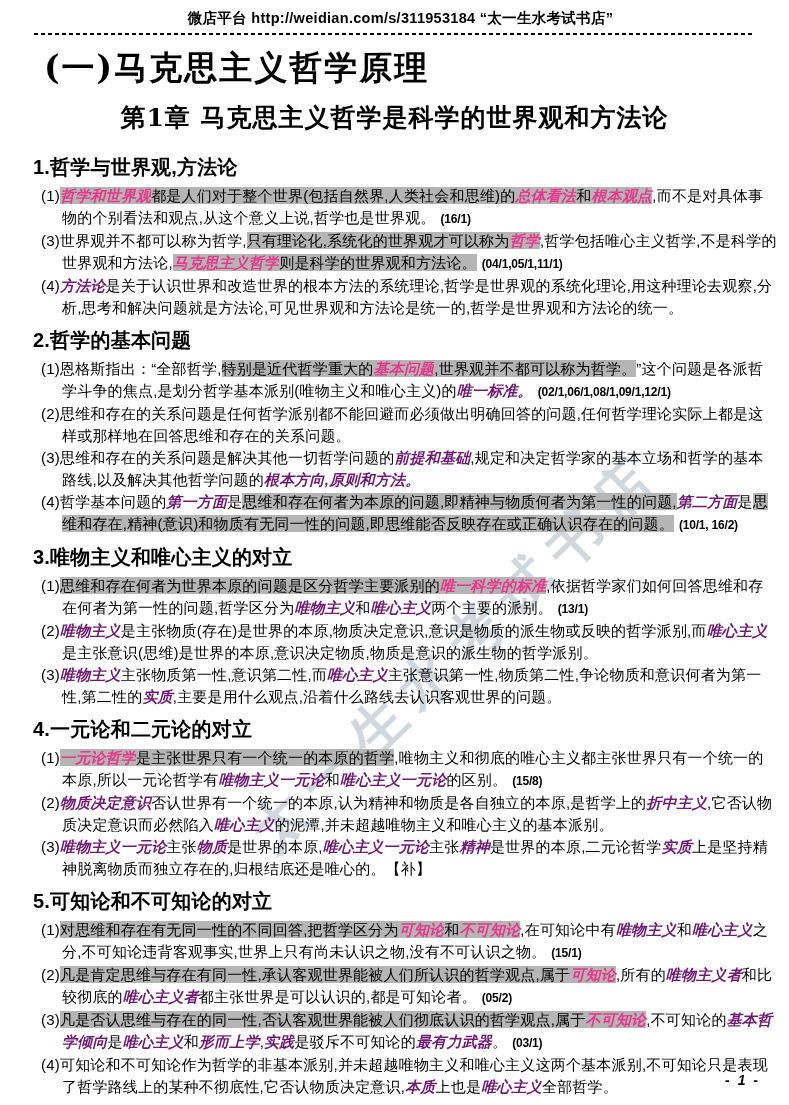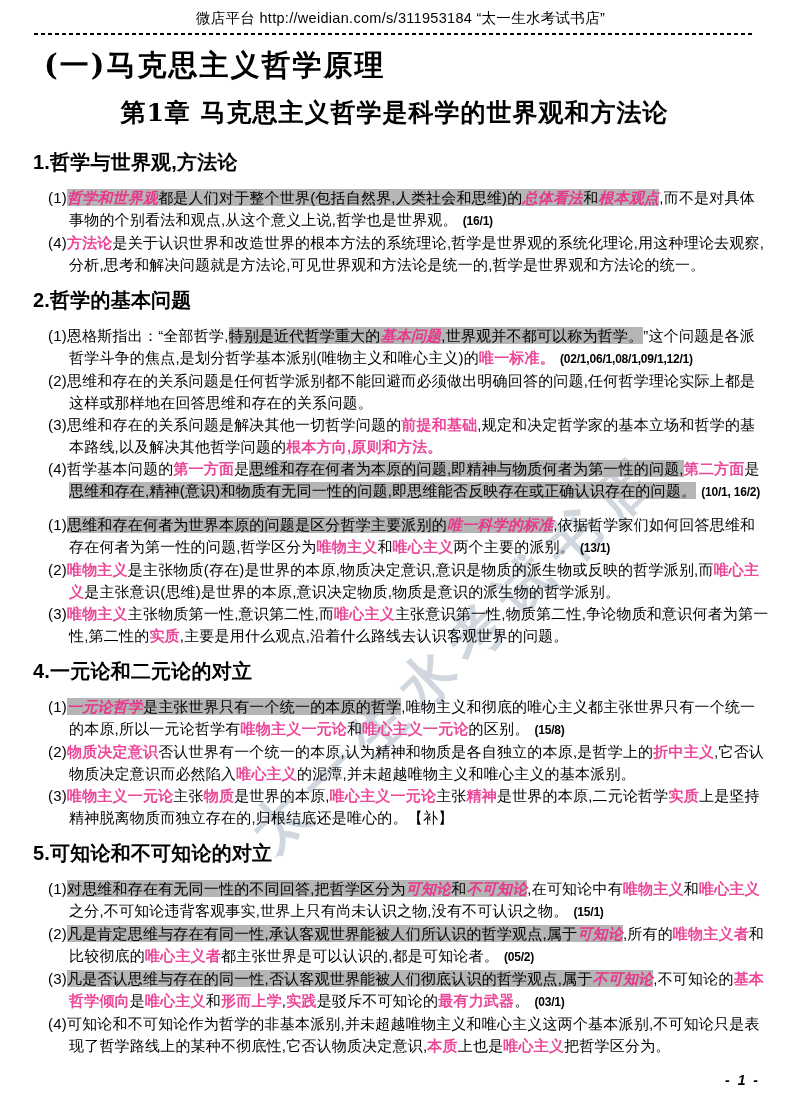--- a/index.html
+++ b/index.html
@@ -3,37 +3,37 @@
 <meta charset="utf-8">
 <style>
   html,body{margin:0;padding:0;background:#e8e8e8;}
   .page{
     position:relative;width:789px;height:1105px;background:#ffffff;
     margin:0 auto;overflow:hidden;color:#000;
     font-family:"Liberation Sans","DejaVu Sans",sans-serif;
   }
   .content{position:relative;z-index:2;}
   
-  .hdr{padding-top:9px;text-align:center;font-size:14.5px;font-weight:400;letter-spacing:.3px;padding-left:12px;}
+  .hdr{padding-top:9px;text-align:center;font-size:14.5px;font-weight:700;letter-spacing:.3px;padding-left:12px;}
   .rule{height:2px;margin:5px 34px 0 34px;
     background:repeating-linear-gradient(90deg,#000 0 4px,transparent 4px 7px);}
   
   .part-title{font-family:"DejaVu Serif","Liberation Serif",serif;
-    font-size:29px;font-weight:600;margin:11px 0 4px 44px;letter-spacing:2px;}
+    font-size:33px;font-weight:600;margin:11px 0 4px 44px;letter-spacing:2px;}
   .chapter-title{font-family:"DejaVu Serif","Liberation Serif",serif;
     font-size:25px;font-weight:700;text-align:center;margin:10px 0 20px 0;letter-spacing:1px;}
   
   .sec-title{font-size:20px;font-weight:700;margin:8px 0 2px 33px;letter-spacing:.2px;}
-  .sec-items{margin:11px;}
+  .sec-items{margin:4px;}
   .item{margin:0 8px 0 37px;padding-left:21px;text-indent:-21px;
     font-size:15px;line-height:22px;letter-spacing:.2px;}
   .num{font-weight:400;}
   
   .seg-n{color:#000;}
-  .seg-p{color:#ec4899;font-weight:700;}
+  .seg-p{color:#701a75;font-weight:700;font-style:italic;}
   .seg-h{background:#b5b5b5;}
   .seg-hp{background:#b5b5b5;color:#e9358b;font-weight:700;font-style:italic;}
   .seg-r{font-weight:700;font-size:12px;letter-spacing:-.2px;margin-left:5px;white-space:nowrap;}
   
   .watermark{
     position:absolute;z-index:1;left:235px;top:815px;
     transform:rotate(-44deg);transform-origin:0 0;
     font-size:55px;letter-spacing:13px;white-space:nowrap;
     color:rgba(170,183,196,.55);font-weight:700;pointer-events:none;
     font-family:"DejaVu Serif","Liberation Serif",serif;
@@ -57,39 +57,41 @@
     <h1 class="part-title">(一)马克思主义哲学原理</h1>
     <h2 class="chapter-title">第1章 马克思主义哲学是科学的世界观和方法论</h2>
 
     <main id="sections">
   <section class="sec">
     <h3 class="sec-title">1.哲学与世界观,方法论</h3>
     <div class="sec-items">
   <p class="item"><span class="num">(1)</span><span class="segs"><span class="seg-hp">哲学和世界观</span><span class="seg-h">都是人们对于整个世界(包括自然界,人类社会和思维)的</span><span class="seg-hp">总体看法</span><span class="seg-h">和</span><span class="seg-hp">根本观点</span><span class="seg-n">,而不是对具体事物的个别看法和观点,从这个意义上说,哲学也是世界观。</span><span class="seg-r">(16/1)</span></span></p>
 
 
+  <p class="item"><span class="num">(3)</span><span class="segs"><span class="seg-n">世界观并不都可以称为哲学,</span><span class="seg-h">只有理论化,系统化的世界观才可以称为</span><span class="seg-hp">哲学</span><span class="seg-n">,哲学包括唯心主义哲学,不是科学的世界观和方法论,</span><span class="seg-hp">马克思主义哲学</span><span class="seg-h">则是科学的世界观和方法论。</span><span class="seg-r">(04/1,05/1,11/1)</span></span></p>
 
   <p class="item"><span class="num">(4)</span><span class="segs"><span class="seg-p">方法论</span><span class="seg-n">是关于认识世界和改造世界的根本方法的系统理论,哲学是世界观的系统化理论,用这种理论去观察,分析,思考和解决问题就是方法论,可见世界观和方法论是统一的,哲学是世界观和方法论的统一。</span></span></p>
 </div>
   </section>
 
   <section class="sec">
     <h3 class="sec-title">2.哲学的基本问题</h3>
     <div class="sec-items">
   <p class="item"><span class="num">(1)</span><span class="segs"><span class="seg-n">恩格斯指出：“全部哲学,</span><span class="seg-h">特别是近代哲学重大的</span><span class="seg-hp">基本问题</span><span class="seg-h">,世界观并不都可以称为哲学。</span><span class="seg-n">”这个问题是各派哲学斗争的焦点,是划分哲学基本派别(唯物主义和唯心主义)的</span><span class="seg-p">唯一标准。</span><span class="seg-r">(02/1,06/1,08/1,09/1,12/1)</span></span></p>
 
   <p class="item"><span class="num">(2)</span><span class="segs"><span class="seg-n">思维和存在的关系问题是任何哲学派别都不能回避而必须做出明确回答的问题,任何哲学理论实际上都是这样或那样地在回答思维和存在的关系问题。</span></span></p>
 
   <p class="item"><span class="num">(3)</span><span class="segs"><span class="seg-n">思维和存在的关系问题是解决其他一切哲学问题的</span><span class="seg-p">前提和基础</span><span class="seg-n">,规定和决定哲学家的基本立场和哲学的基本路线,以及解决其他哲学问题的</span><span class="seg-p">根本方向,原则和方法。</span></span></p>
 
   <p class="item"><span class="num">(4)</span><span class="segs"><span class="seg-n">哲学基本问题的</span><span class="seg-p">第一方面</span><span class="seg-n">是</span><span class="seg-h">思维和存在何者为本原的问题,即精神与物质何者为第一性的问题,</span><span class="seg-p">第二方面</span><span class="seg-n">是</span><span class="seg-h">思维和存在,精神(意识)和物质有无同一性的问题,即思维能否反映存在或正确认识存在的问题。</span><span class="seg-r">(10/1, 16/2)</span></span></p>
 </div>
   </section>
 
   <section class="sec">
+    <h3 class="sec-title">3.唯物主义和唯心主义的对立</h3>
     <div class="sec-items">
   <p class="item"><span class="num">(1)</span><span class="segs"><span class="seg-h">思维和存在何者为世界本原的问题是区分哲学主要派别的</span><span class="seg-hp">唯一科学的标准</span><span class="seg-n">,依据哲学家们如何回答思维和存在何者为第一性的问题,哲学区分为</span><span class="seg-p">唯物主义</span><span class="seg-n">和</span><span class="seg-p">唯心主义</span><span class="seg-n">两个主要的派别。</span><span class="seg-r">(13/1)</span></span></p>
 
   <p class="item"><span class="num">(2)</span><span class="segs"><span class="seg-p">唯物主义</span><span class="seg-n">是主张物质(存在)是世界的本原,物质决定意识,意识是物质的派生物或反映的哲学派别,而</span><span class="seg-p">唯心主义</span><span class="seg-n">是主张意识(思维)是世界的本原,意识决定物质,物质是意识的派生物的哲学派别。</span></span></p>
 
   <p class="item"><span class="num">(3)</span><span class="segs"><span class="seg-p">唯物主义</span><span class="seg-n">主张物质第一性,意识第二性,而</span><span class="seg-p">唯心主义</span><span class="seg-n">主张意识第一性,物质第二性,争论物质和意识何者为第一性,第二性的</span><span class="seg-p">实质</span><span class="seg-n">,主要是用什么观点,沿着什么路线去认识客观世界的问题。</span></span></p>
 </div>
   </section>
 
   <section class="sec">
@@ -105,20 +107,20 @@
 
   <section class="sec">
     <h3 class="sec-title">5.可知论和不可知论的对立</h3>
     <div class="sec-items">
   <p class="item"><span class="num">(1)</span><span class="segs"><span class="seg-h">对思维和存在有无同一性的不同回答,把哲学区分为</span><span class="seg-hp">可知论</span><span class="seg-h">和</span><span class="seg-hp">不可知论</span><span class="seg-n">,在可知论中有</span><span class="seg-p">唯物主义</span><span class="seg-n">和</span><span class="seg-p">唯心主义</span><span class="seg-n">之分,不可知论违背客观事实,世界上只有尚未认识之物,没有不可认识之物。</span><span class="seg-r">(15/1)</span></span></p>
 
   <p class="item"><span class="num">(2)</span><span class="segs"><span class="seg-h">凡是肯定思维与存在有同一性,承认客观世界能被人们所认识的哲学观点,属于</span><span class="seg-hp">可知论</span><span class="seg-n">,所有的</span><span class="seg-p">唯物主义者</span><span class="seg-n">和比较彻底的</span><span class="seg-p">唯心主义者</span><span class="seg-n">都主张世界是可以认识的,都是可知论者。</span><span class="seg-r">(05/2)</span></span></p>
 
   <p class="item"><span class="num">(3)</span><span class="segs"><span class="seg-h">凡是否认思维与存在的同一性,否认客观世界能被人们彻底认识的哲学观点,属于</span><span class="seg-hp">不可知论</span><span class="seg-n">,不可知论的</span><span class="seg-p">基本哲学倾向</span><span class="seg-n">是</span><span class="seg-p">唯心主义</span><span class="seg-n">和</span><span class="seg-p">形而上学</span><span class="seg-n">,</span><span class="seg-p">实践</span><span class="seg-n">是驳斥不可知论的</span><span class="seg-p">最有力武器</span><span class="seg-n">。</span><span class="seg-r">(03/1)</span></span></p>
 
-  <p class="item"><span class="num">(4)</span><span class="segs"><span class="seg-n">可知论和不可知论作为哲学的非基本派别,并未超越唯物主义和唯心主义这两个基本派别,不可知论只是表现了哲学路线上的某种不彻底性,它否认物质决定意识,</span><span class="seg-p">本质</span><span class="seg-n">上也是</span><span class="seg-p">唯心主义</span><span class="seg-n">把哲学区分为。</span></span></p>
+  <p class="item"><span class="num">(4)</span><span class="segs"><span class="seg-n">可知论和不可知论作为哲学的非基本派别,并未超越唯物主义和唯心主义这两个基本派别,不可知论只是表现了哲学路线上的某种不彻底性,它否认物质决定意识,</span><span class="seg-p">本质</span><span class="seg-n">上也是</span><span class="seg-p">唯心主义</span><span class="seg-n">全部哲学。</span></span></p>
 </div>
   </section>
 </main>
   </div>
 
   <div class="footer">- 1 -</div>
 </div>
 
 </body></html>

